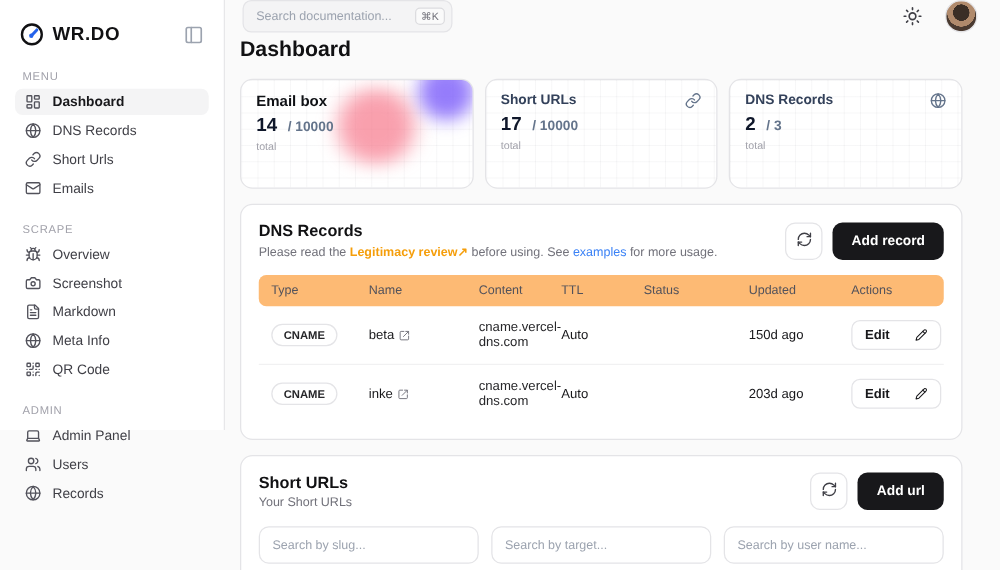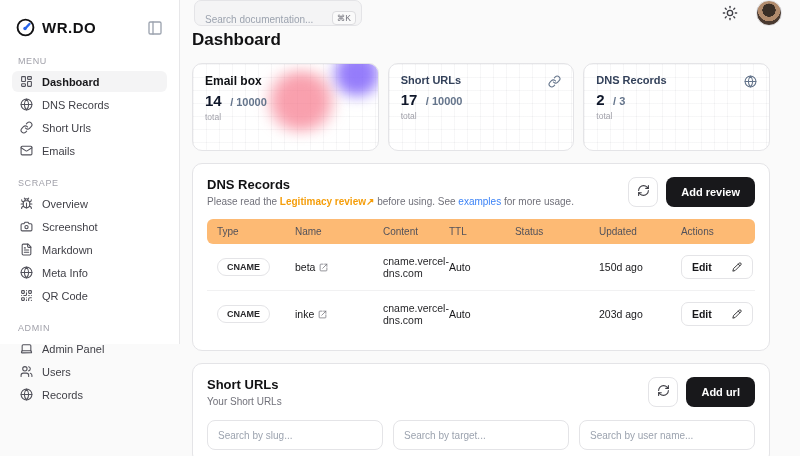--- a/index.html
+++ b/index.html
@@ -19,21 +19,21 @@
     margin:17px 6px 5px 6px; }
   .nav-item { display:flex; align-items:center; gap:9px; padding:4px 8px; margin-bottom:2px;
     border-radius:6px; font-size:11px; color:#3f3f46; cursor:pointer; height:21px; }
   .nav-item .nv-ic { width:13px; height:13px; color:#52525b; display:flex; }
   .nav-item .nv-ic svg { width:13px; height:13px; }
   .nav-item.active { background:#f4f4f5; color:#18181b; font-weight:700; }
 
   
   .right { flex:1; display:flex; flex-direction:column; background:#fafafa; }
   .topbar { height:54px; display:flex; align-items:center; padding:0 26px 0 14px; }
-  .search-box { display:flex; align-items:flex-end; width:168px; height:26px;
+  .search-box { display:flex; align-items:center; width:168px; height:26px;
     background:#f4f4f5; border:1px solid #e4e4e7; border-radius:7px; padding:0 5px 0 10px; }
   .search-box input { border:none; outline:none; background:transparent; flex:1; width:100px;
     font-size:10px; color:#52525b; font-family:"Liberation Sans", sans-serif; }
   .search-box input::placeholder { color:#9ca3af; }
   .kbd { font-size:8.5px; color:#71717a; background:#fafafa; border:1px solid #dcdcdf;
     border-radius:4px; padding:2px 4px; line-height:1; }
   .topbar-right { margin-left:auto; display:flex; align-items:center; gap:18px; }
   .theme-btn { width:16px; height:16px; color:#3f3f46; cursor:pointer; }
   .theme-btn svg { width:16px; height:16px; }
   .avatar { width:26px; height:26px; border-radius:50%; cursor:pointer;
@@ -406,21 +406,21 @@
             <div class="panel-desc">
               <span>Please read the </span><span class="lnk-amber"><span>Legitimacy review</span><span>↗</span></span><span> before using. See </span><span class="lnk-blue">examples</span><span> for more usage.</span>
             </div>
           </div>
           <div class="head-actions">
             <button class="icon-btn">
               <span><svg viewBox="0 0 24 24" fill="none" stroke="currentColor" stroke-width="2" stroke-linecap="round" stroke-linejoin="round" width="13" height="13">
                     <use href="#i-refresh"></use>
                   </svg></span>
             </button>
-            <button class="btn-dark">Add review</button>
+            <button class="btn-dark">Add record</button>
           </div>
         </div>
 
         <div class="tbl">
           <div class="tbl-head">
             <span>Type</span>
             <span>Name</span>
             <span>Content</span>
             <span>TTL</span>
             <span>Status</span>

